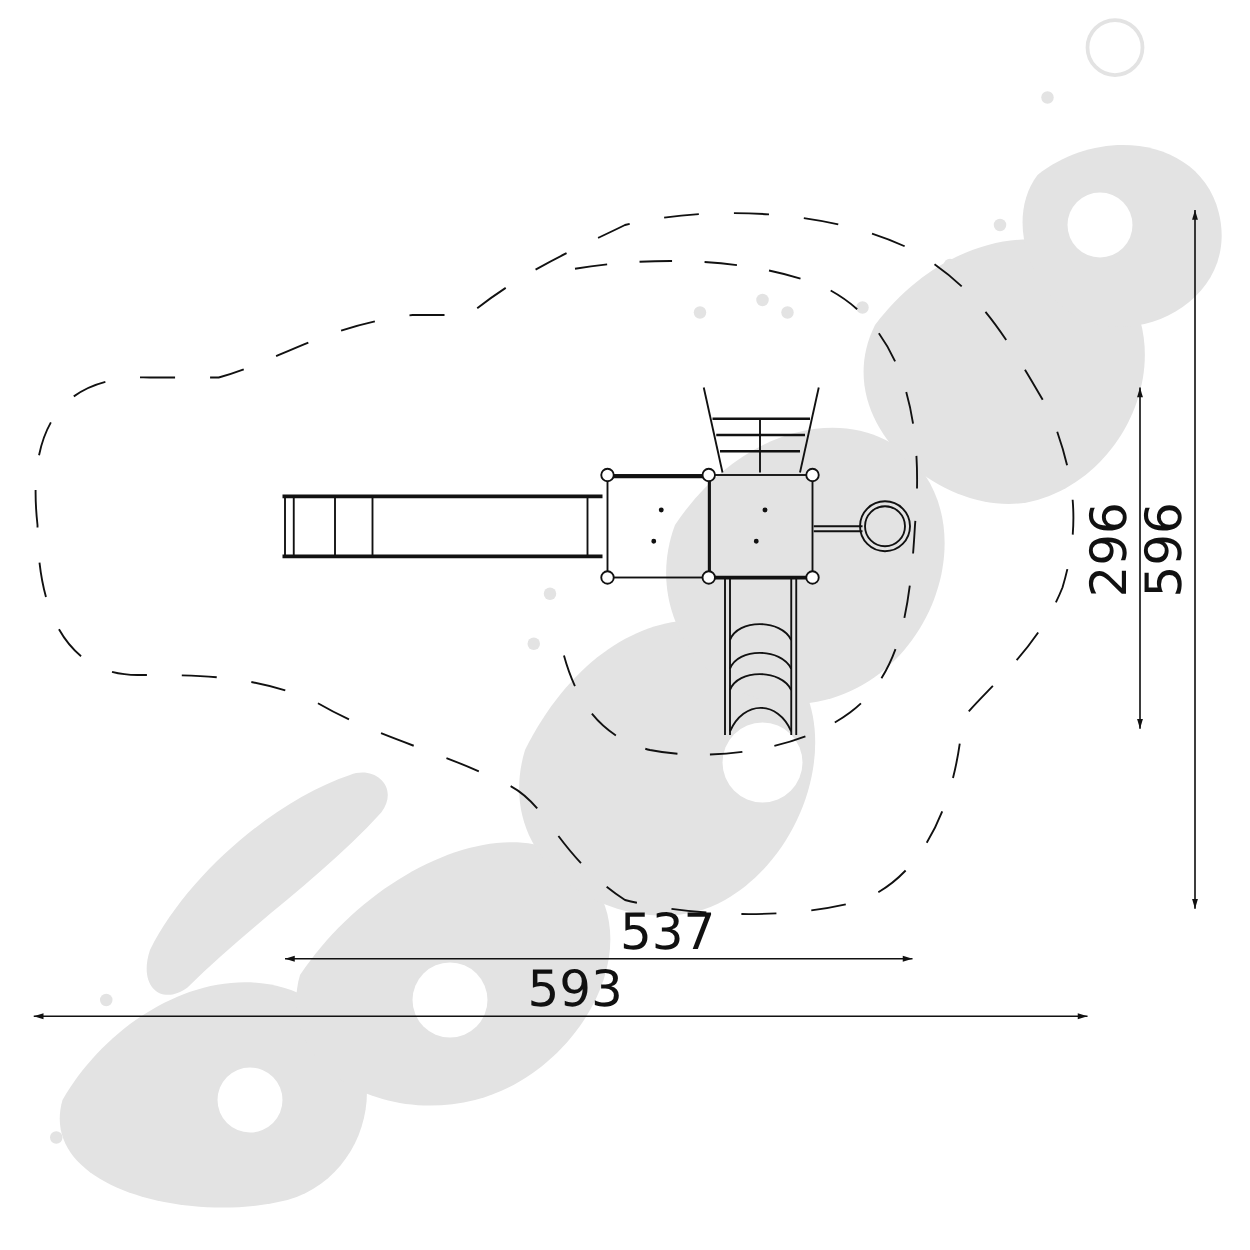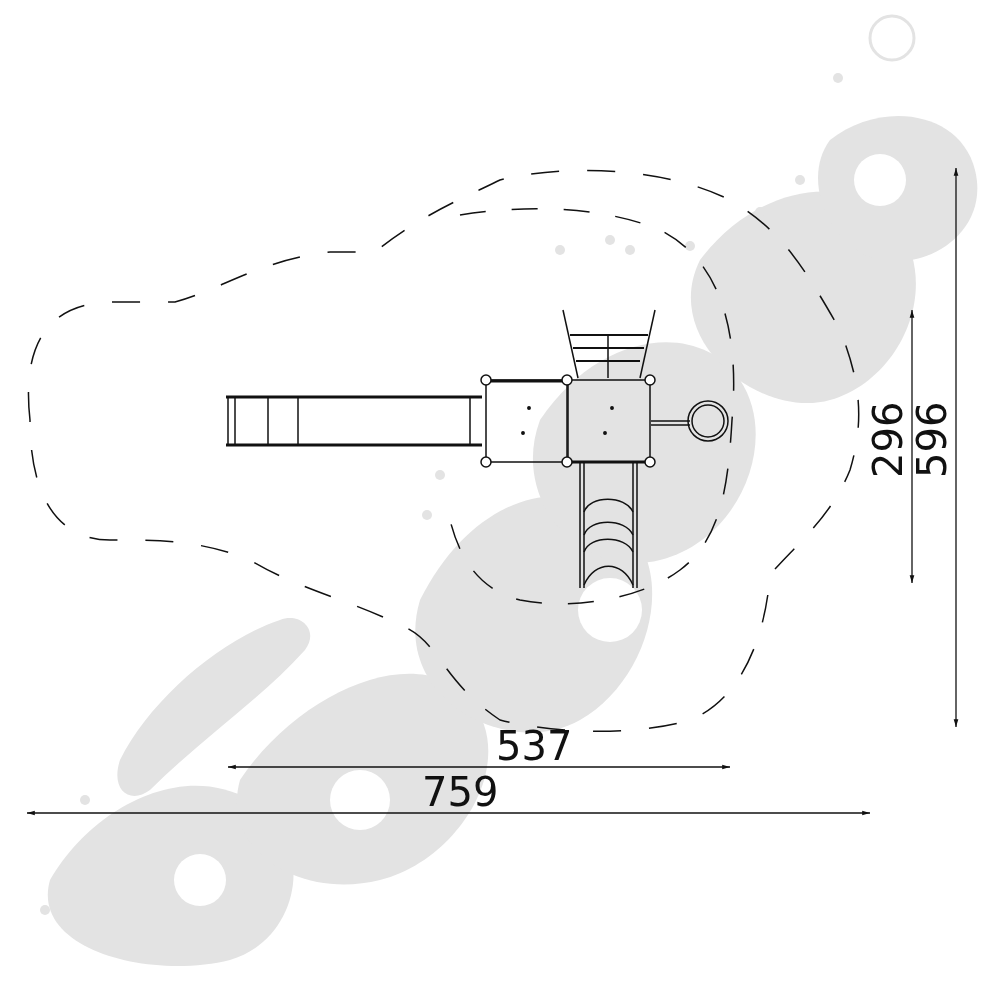--- a/index.html
+++ b/index.html
@@ -111,15 +111,15 @@
 
   <g stroke="#111" stroke-width="1.3">
     <line x1="228" y1="767" x2="730" y2="767" marker-start="url(#arr)" marker-end="url(#arr)"></line>
     <line x1="27" y1="813" x2="870" y2="813" marker-start="url(#arr)" marker-end="url(#arr)"></line>
     <line x1="912" y1="310" x2="912" y2="583" marker-start="url(#arr)" marker-end="url(#arr)"></line>
     <line x1="956" y1="168" x2="956" y2="727" marker-start="url(#arr)" marker-end="url(#arr)"></line>
   </g>
 </svg>
 
 <div class="dim-label" style="left:452px; top:726px;margin-left:44px;">537</div>
-<div class="dim-label" style="left:422px; top:772px;">759</div>
+<div class="dim-label" style="left:422px; top:772px;">593</div>
 <div class="dim-label v" style="left:868px; top:478px;">296</div>
 <div class="dim-label v" style="left:912px; top:478px;">596</div>
 
 </body></html>

